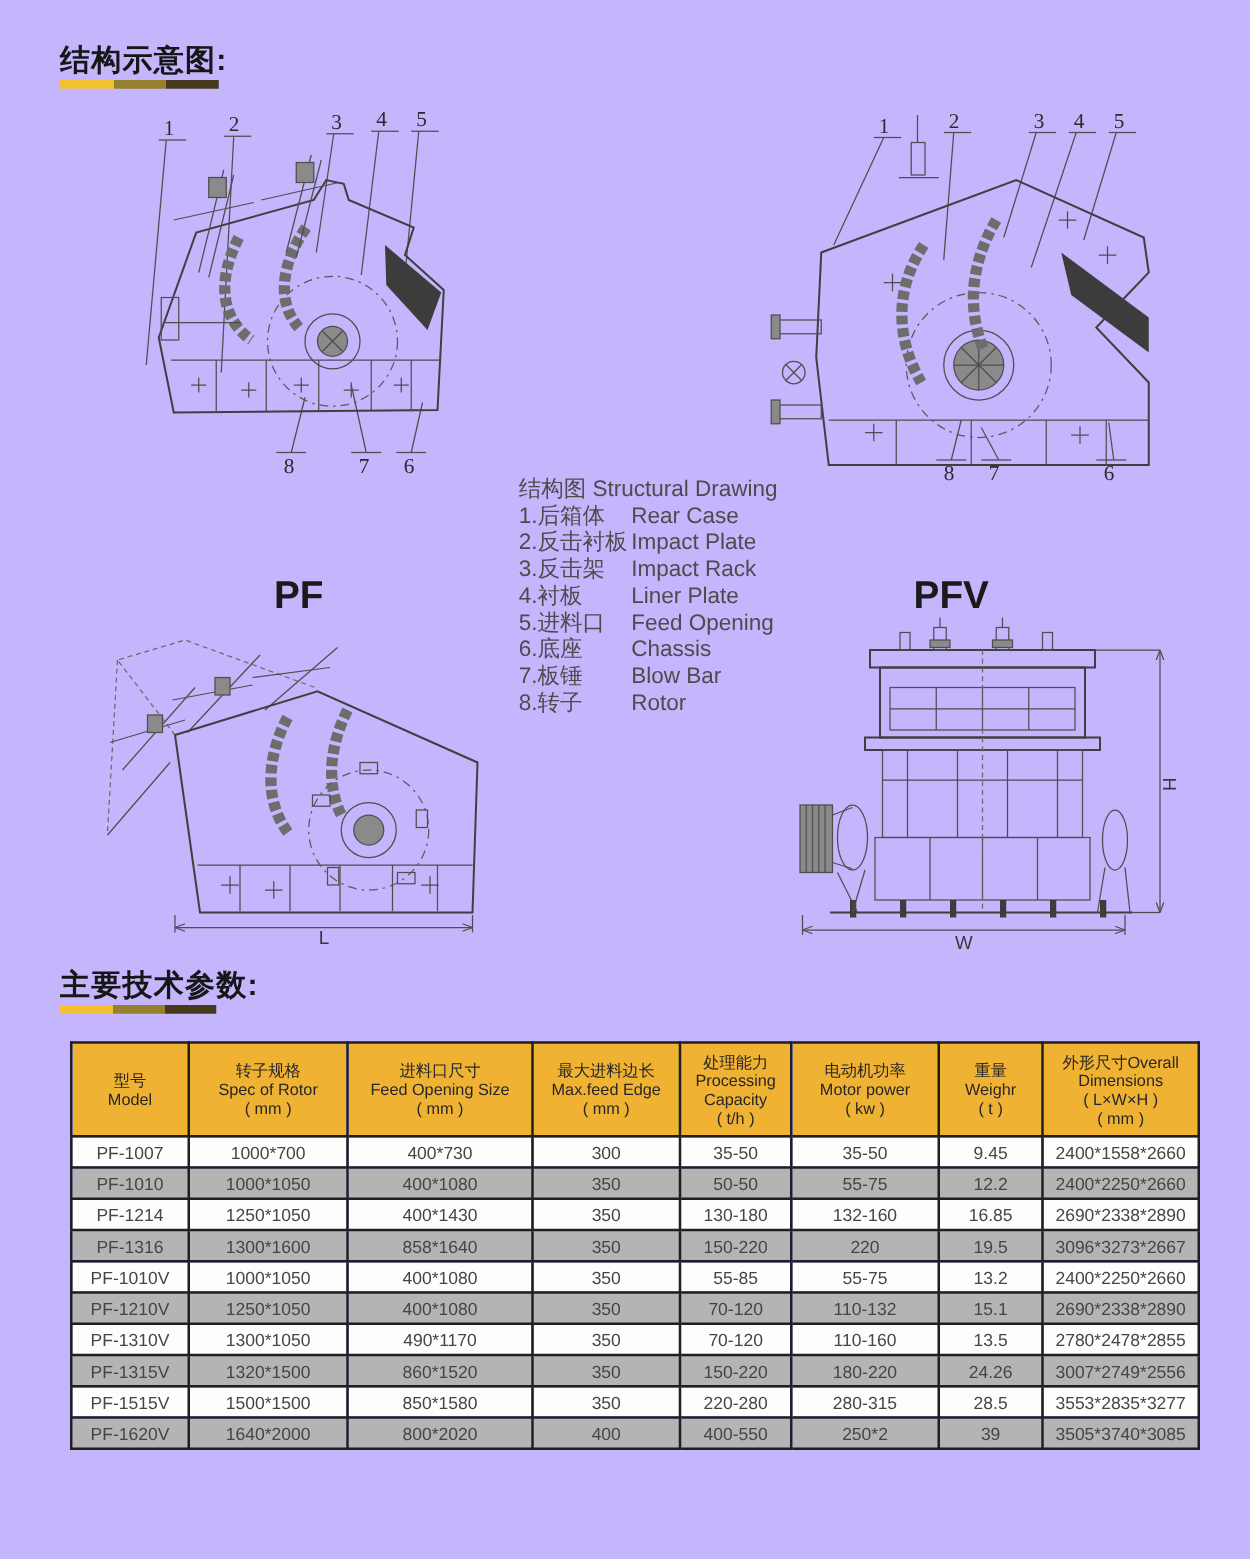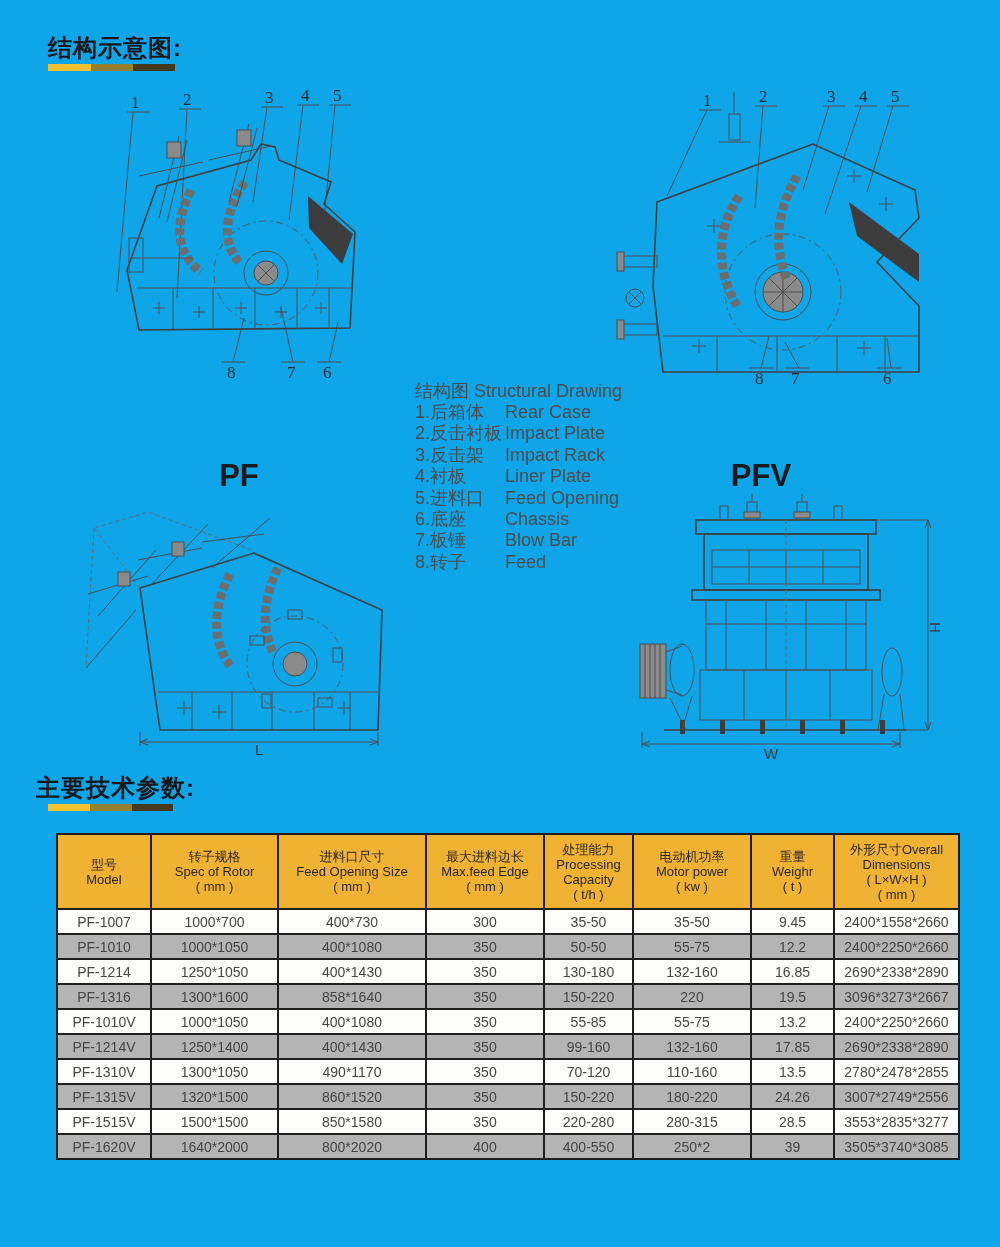--- a/index.html
+++ b/index.html
@@ -1,17 +1,17 @@
 <!DOCTYPE html>
 <html><head>
 <meta charset="utf-8">
 <style>
   * { margin:0; padding:0; box-sizing:border-box; }
   body { font-family:"Liberation Sans", sans-serif; background:#efefef; }
-  .page { position:relative; width:1000px; height:1247px; background:#0ea5e9; overflow:hidden; }
+  .page { position:relative; width:1000px; height:1247px; background:#c4b5fd; overflow:hidden; }
 
   
   .sec-title { position:absolute; font-size:24px; font-weight:bold; color:#161616; letter-spacing:1px; }
   .tri-underline { position:absolute; height:7px;
     background:linear-gradient(90deg,#f2c12f 0 34%,#94802f 34% 67%,#46391c 67% 100%); }
 
   
   .legend { position:absolute; left:415px; top:380px; width:220px; color:#4c4c4c; font-size:18px; }
   .legend .lg-title { line-height:22px; }
   .lg-row { display:flex; line-height:21.4px; }
@@ -207,21 +207,21 @@
         <div class="lg-row">
           <span class="lg-cn">6.底座</span>
           <span>Chassis</span>
         </div>
         <div class="lg-row">
           <span class="lg-cn">7.板锤</span>
           <span>Blow Bar</span>
         </div>
         <div class="lg-row">
           <span class="lg-cn">8.转子</span>
-          <span>Feed</span>
+          <span>Rotor</span>
         </div>
       </div>
   </div>
 
   <div class="dia-label" style="left:164px; top:458px;">PF</div>
   <div class="dia-label" style="left:686px; top:458px;">PFV</div>
 
   <div class="draw" style="left:82px; top:498px;">
     <svg width="330" height="258" viewBox="0 0 330 258">
       <g>
@@ -341,21 +341,21 @@
       <g>
         <line class="ln" x1="8" y1="240" x2="8" y2="256"></line>
           <line class="ln" x1="266" y1="240" x2="266" y2="256"></line>
         <line class="ln" x1="8" y1="252" x2="266" y2="252"></line>
         <path class="ln" d="M8,252 l8,-3 M8,252 l8,3 M266,252 l-8,-3 M266,252 l-8,3"></path>
         <text class="dim" x="130" y="267">W</text>
       </g>
     </svg>
   </div>
 
-  <div class="sec-title" style="left:36px; top:772px;">主要技术参数:</div>
+  <div class="sec-title" style="left:48px; top:772px;">主要技术参数:</div>
   <div class="tri-underline" style="left:48px; top:804px; width:125px;"></div>
 
   <table class="params">
     <colgroup>
       <col style="width:94px">
         <col style="width:127px">
         <col style="width:148px">
         <col style="width:118px">
       <col style="width:89px">
         <col style="width:118px">
@@ -452,27 +452,27 @@
           <td>PF-1010V</td>
           <td>1000*1050</td>
           <td>400*1080</td>
           <td>350</td>
           <td>55-85</td>
           <td>55-75</td>
           <td>13.2</td>
           <td>2400*2250*2660</td>
         </tr>
         <tr>
-          <td>PF-1214V</td>
-          <td>1250*1400</td>
-          <td>400*1430</td>
-          <td>350</td>
-          <td>99-160</td>
-          <td>132-160</td>
-          <td>17.85</td>
+          <td>PF-1210V</td>
+          <td>1250*1050</td>
+          <td>400*1080</td>
+          <td>350</td>
+          <td>70-120</td>
+          <td>110-132</td>
+          <td>15.1</td>
           <td>2690*2338*2890</td>
         </tr>
         <tr>
           <td>PF-1310V</td>
           <td>1300*1050</td>
           <td>490*1170</td>
           <td>350</td>
           <td>70-120</td>
           <td>110-160</td>
           <td>13.5</td>

